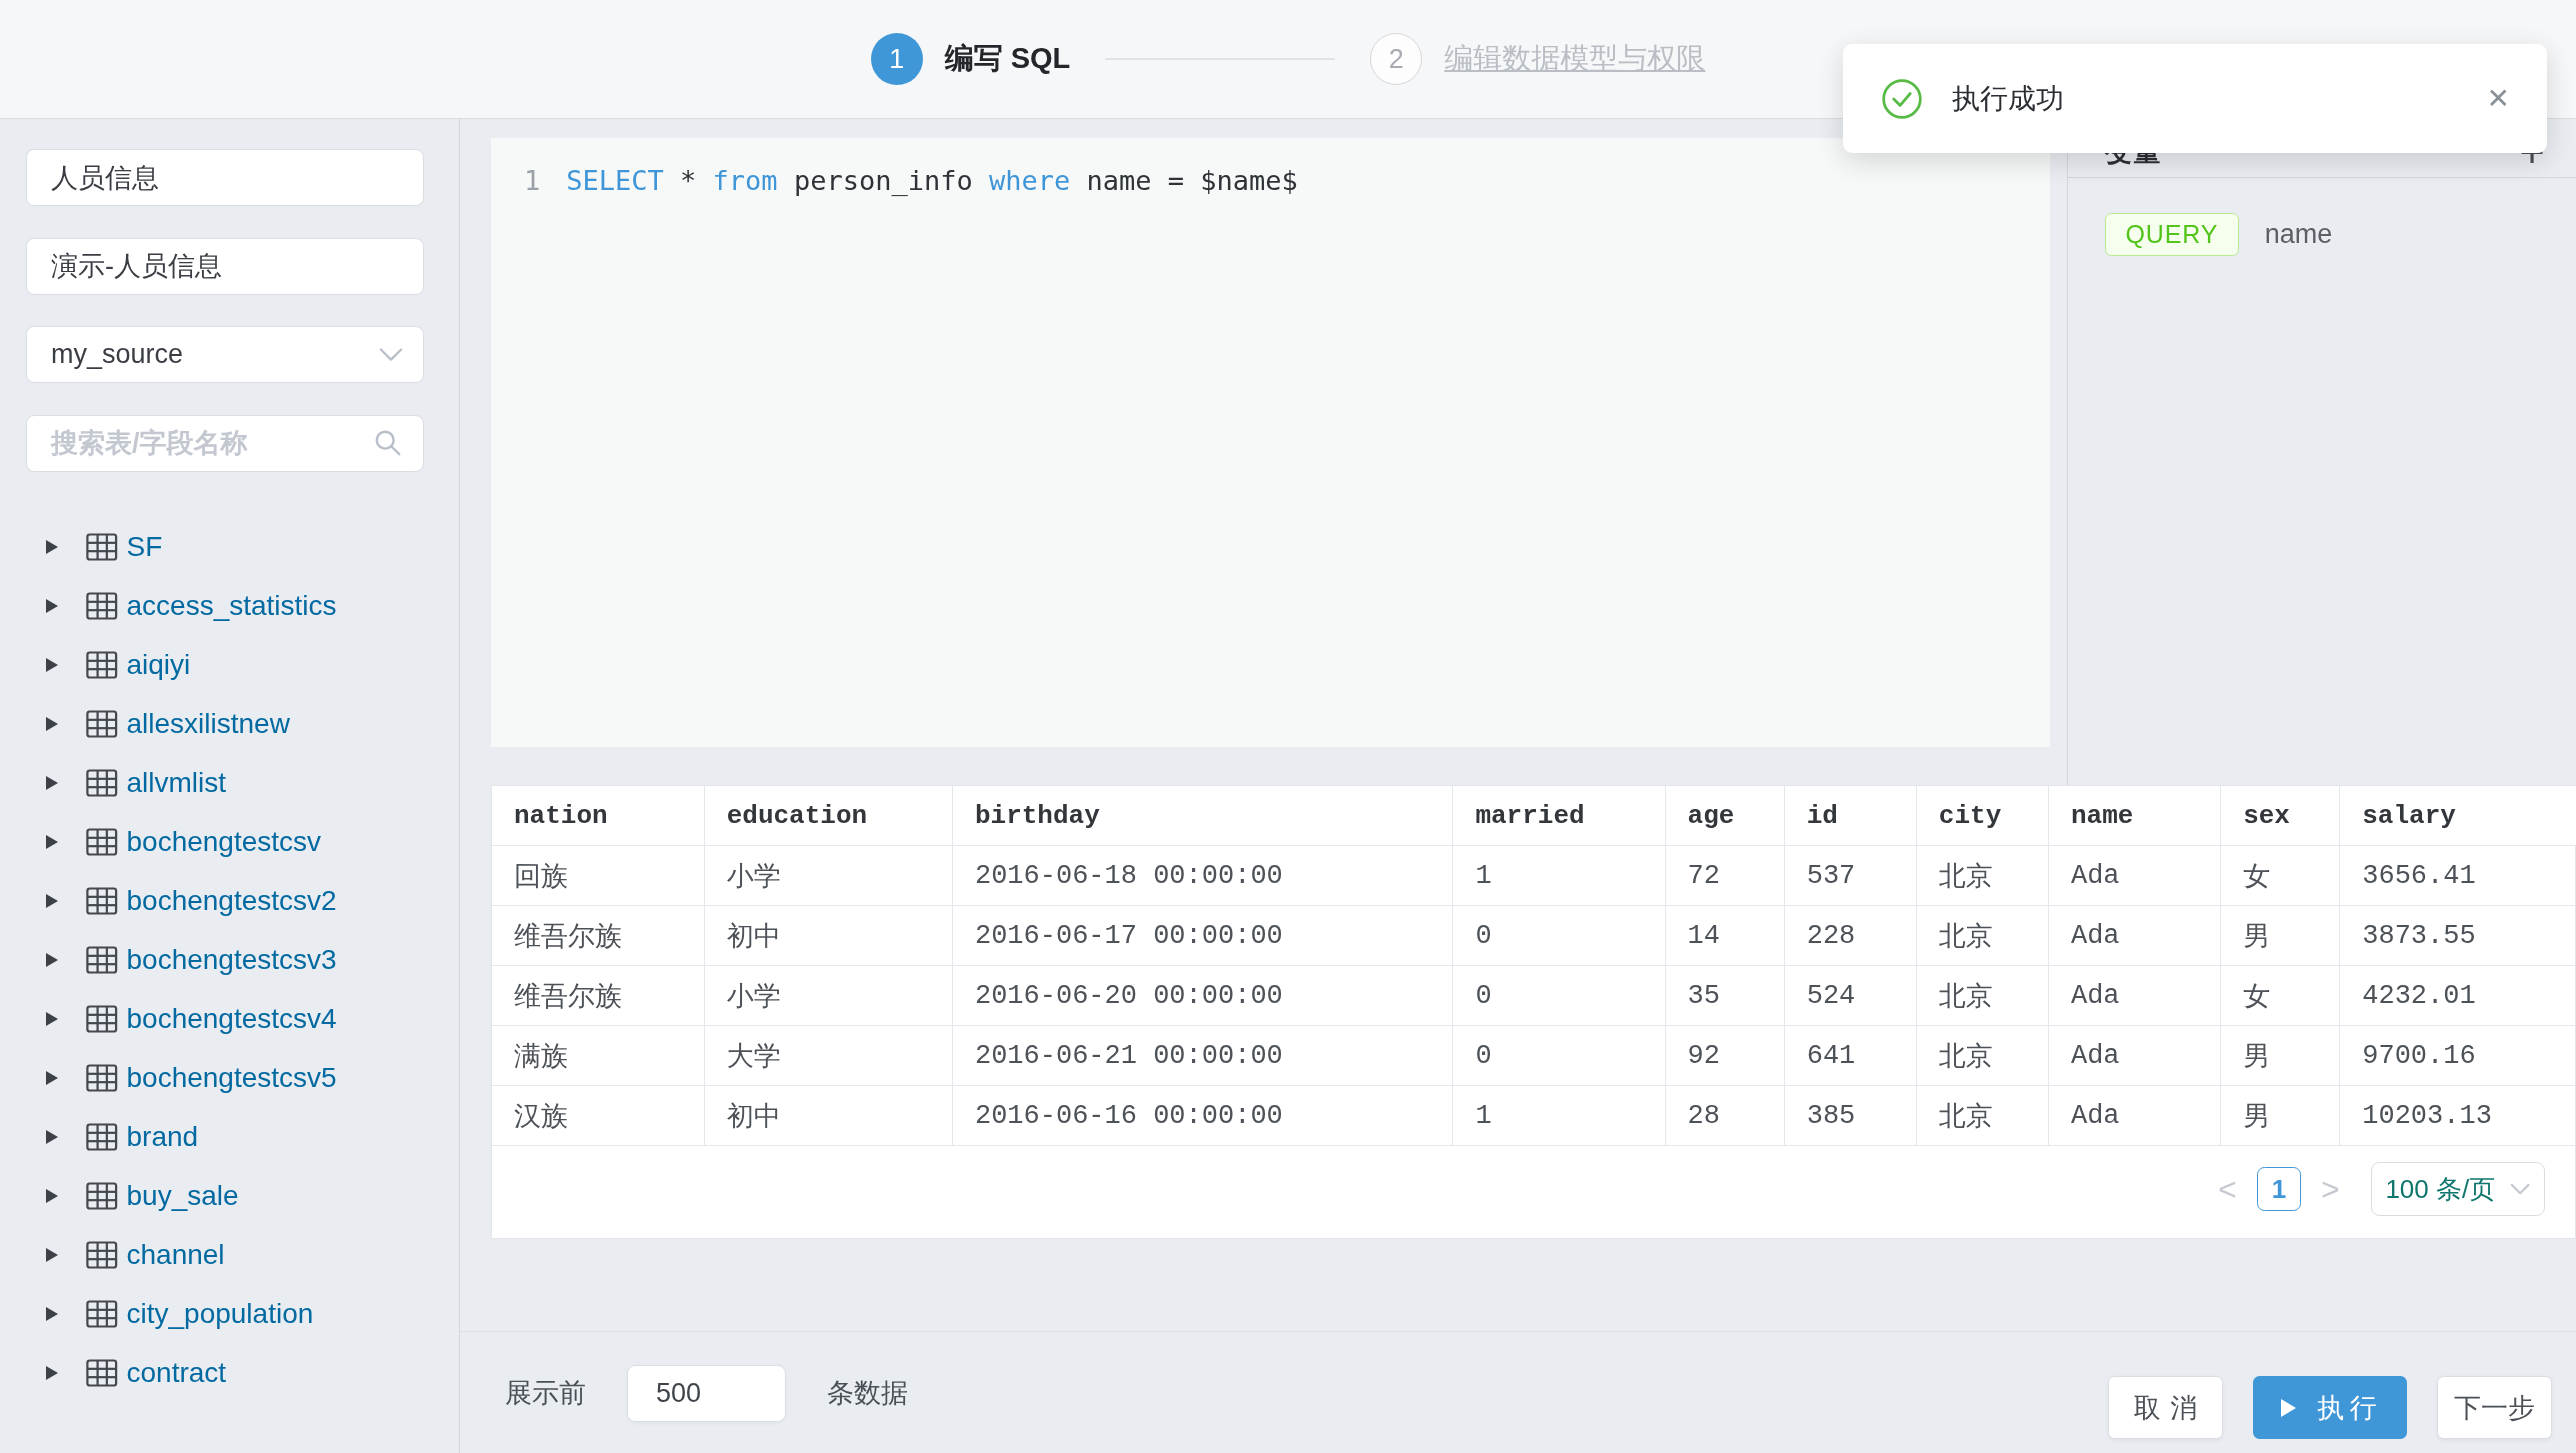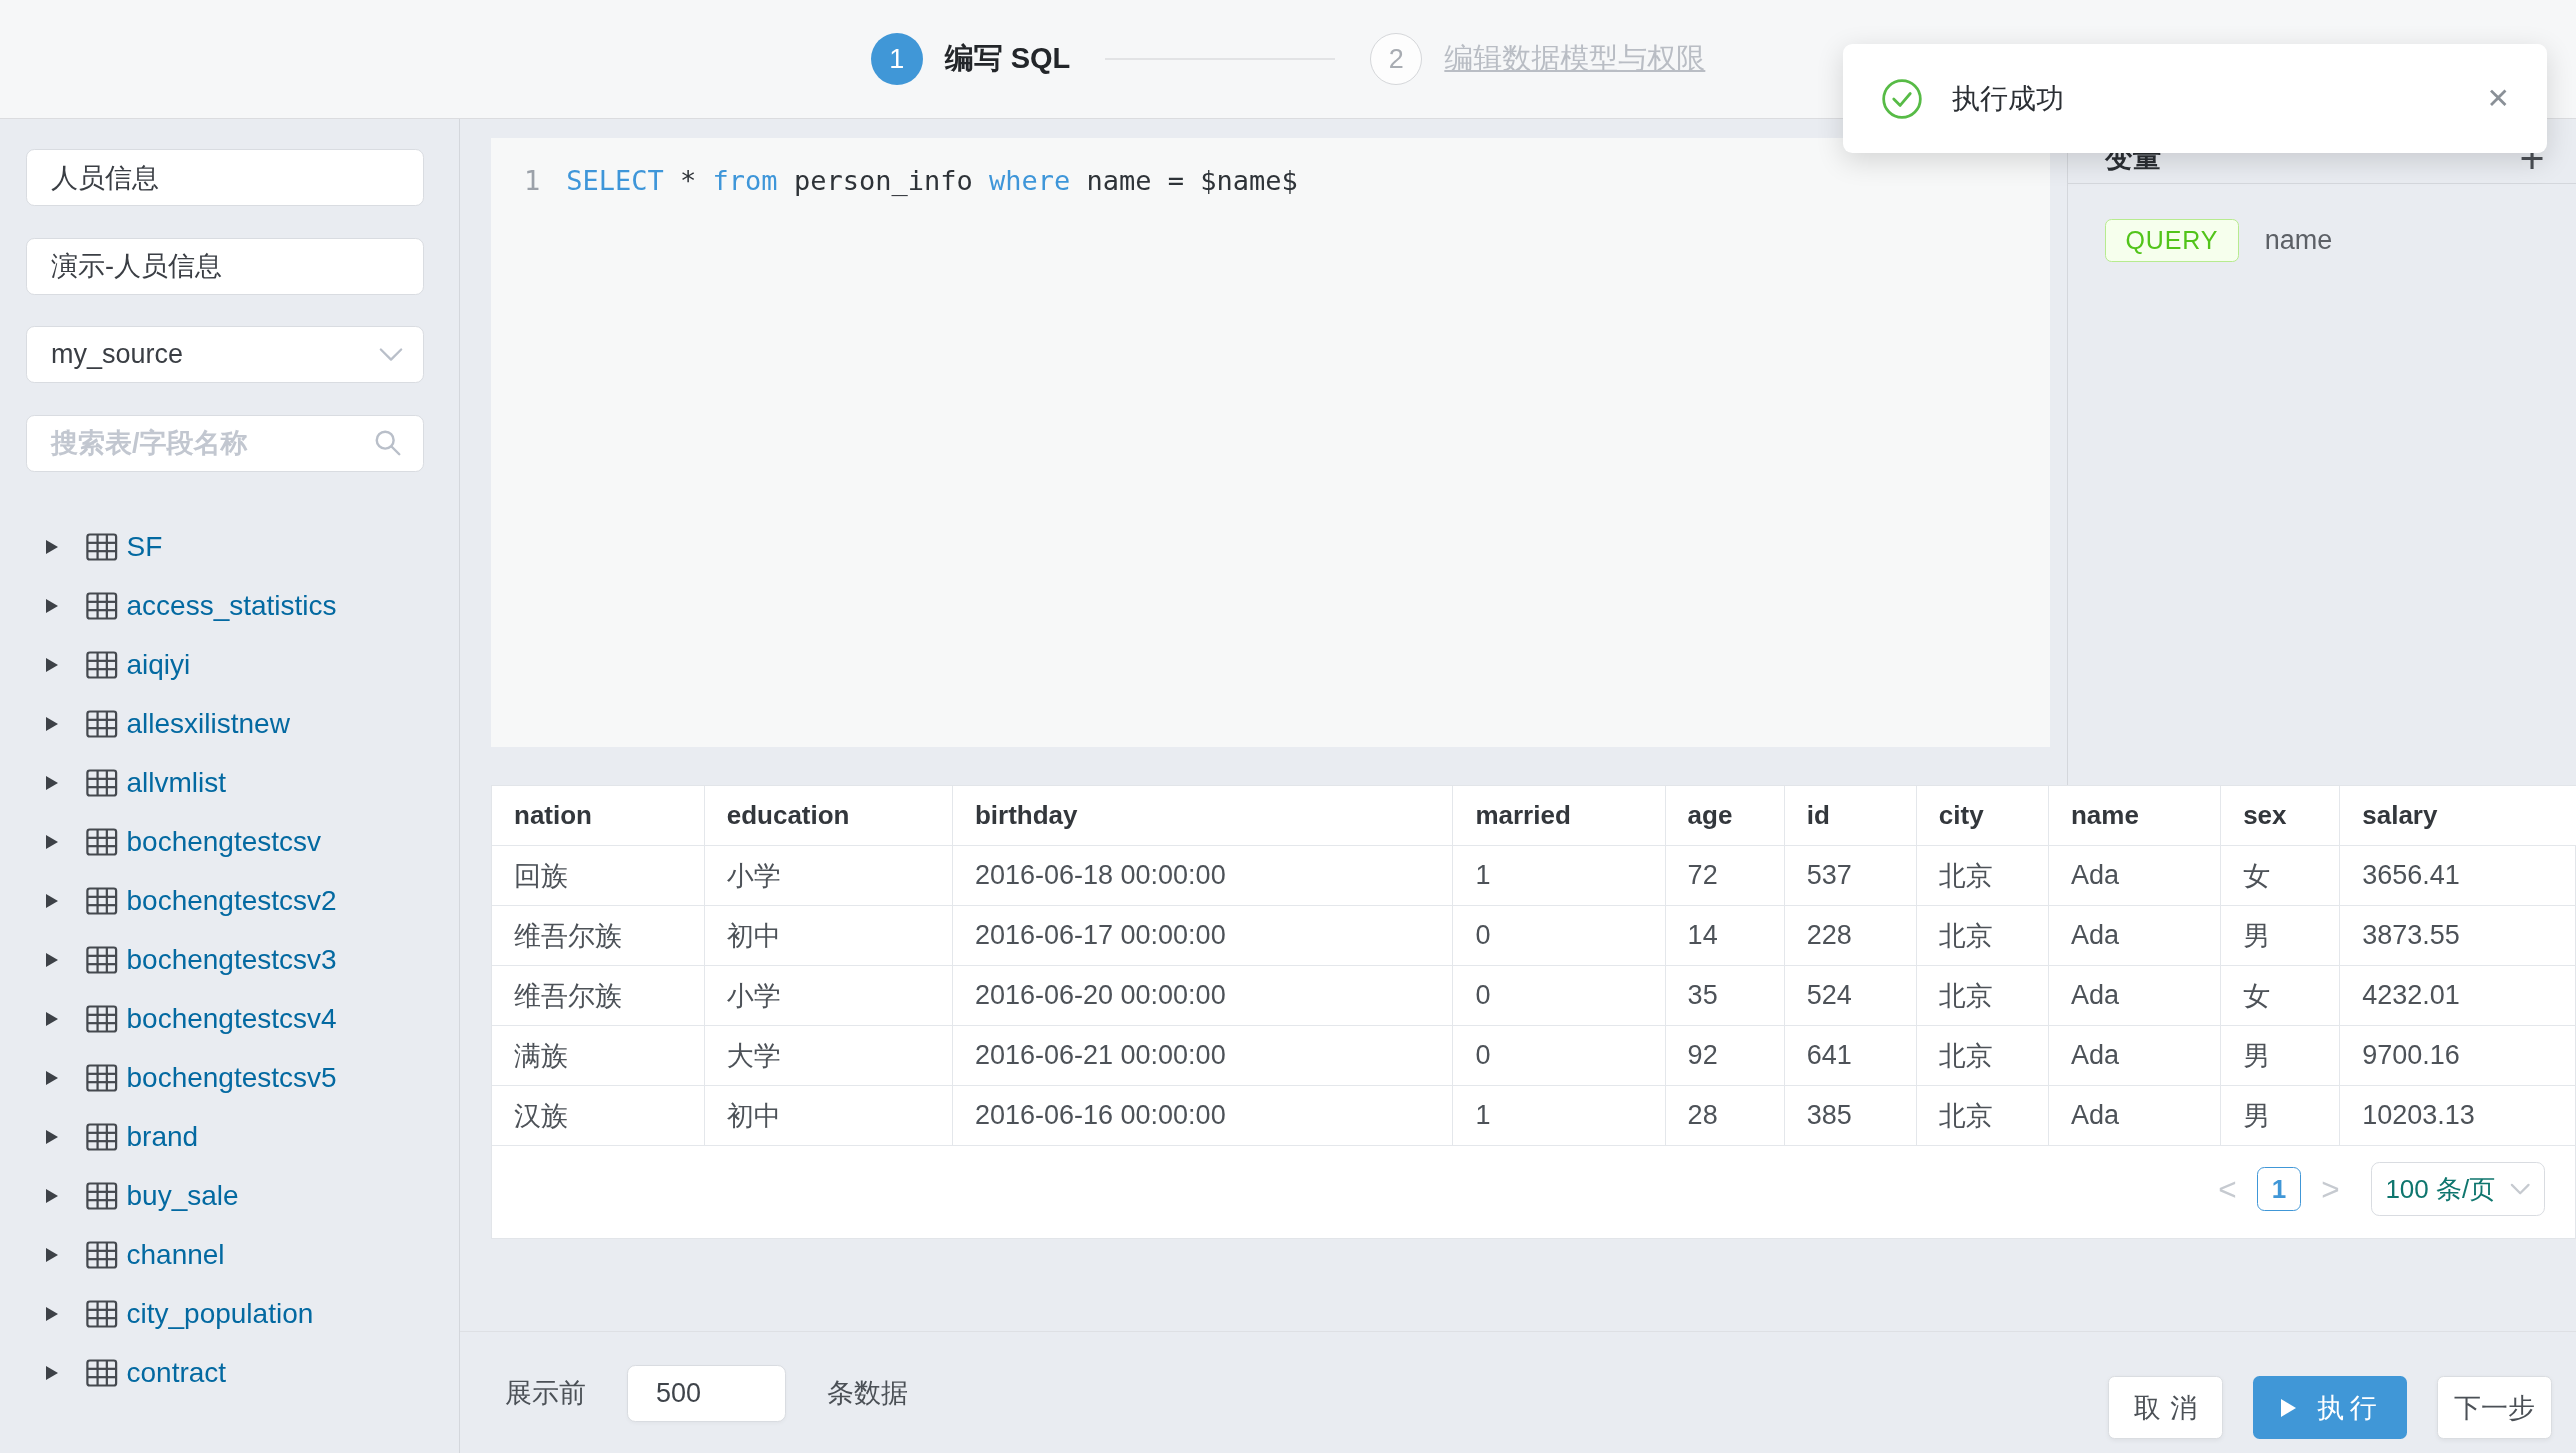--- a/index.html
+++ b/index.html
@@ -33,31 +33,31 @@
 
   
   .editor{position:absolute;left:491px;top:138px;width:1559px;height:609px;background:#f7f8f8;}
   .code-line{display:flex;align-items:baseline;padding:24px 0 0 33px;font-family:"DejaVu Sans Mono","Liberation Mono",monospace;font-size:27px;line-height:37px;}
   .lineno{color:#9ba1a9;margin-right:26px;}
   .tk{color:#2e3338;white-space:pre;}
   .kw{color:#3e96d9;white-space:pre;}
 
   
   .vdivider{position:absolute;left:2067px;top:119px;width:0.9px;height:667px;background:#d4d7dc;}
-  .vars-panel{position:absolute;left:2068px;top:133px;width:508px;height:667px;}
+  .vars-panel{position:absolute;left:2068px;top:127px;width:508px;height:667px;}
   .vars-header{height:50px;display:flex;align-items:center;justify-content:space-between;padding:0 31.5px 0 37px;border-bottom:0.9px solid #d4d7dc;box-sizing:content-box;}
   .vars-title{font-size:28px;font-weight:bold;color:#2b2f34;}
   .vars-add{font-size:43px;font-weight:200;color:#4a4e54;line-height:37px;cursor:pointer;}
   .var-row{display:flex;align-items:center;margin:35px 0 0 37px;}
   .var-tag{display:inline-flex;align-items:center;height:43px;padding:0 19.4px;border:1.9px solid #b7eb8f;background:#f6ffed;border-radius:6.5px;color:#52c41a;font-size:25px;letter-spacing:0.9px;box-sizing:border-box;}
   .var-name{margin-left:26px;font-size:27px;color:#5c6066;}
 
   
   .results-card{position:absolute;left:491px;top:785px;width:2085px;height:454px;background:#fff;border:0.9px solid #e2e5e9;box-sizing:border-box;}
-  table.results{border-collapse:collapse;table-layout:fixed;width:2085px;}
+  table.results{border-collapse:collapse;table-layout:fixed;width:2085px;font-family:Liberation Mono, monospace;}
   table.results th{height:59px;font-size:26px;font-weight:600;color:#33373c;text-align:left;padding:0 0 0 22px;border:0.9px solid #e4e7eb;border-top:none;background:#fff;white-space:nowrap;overflow:hidden;}
   table.results td{height:59px;font-size:27px;color:#4d5258;text-align:left;padding:0 0 0 22px;border:0.9px solid #e4e7eb;white-space:nowrap;overflow:hidden;}
   table.results th:first-child,table.results td:first-child{border-left:none;}
   table.results th:last-child,table.results td:last-child{border-right:none;}
   .pagination{position:absolute;right:30px;bottom:22px;display:flex;align-items:center;}
   .pg-arrow{font-size:31.5px;color:#c6cad0;padding:0 9.3px;cursor:pointer;}
   .pg-page{width:44px;height:44px;border:1.9px solid #4097d7;border-radius:7.4px;color:#4097d7;font-size:26px;font-weight:600;display:flex;align-items:center;justify-content:center;margin:0 11px;box-sizing:border-box;cursor:pointer;background:#fff;}
   .pg-size{margin-left:22px;width:174px;height:54px;border:0.9px solid #d9dce1;border-radius:8.3px;background:#fff;display:flex;align-items:center;justify-content:center;gap:15px;font-size:26px;color:#0f766e;cursor:pointer;box-sizing:border-box;}
 
   

